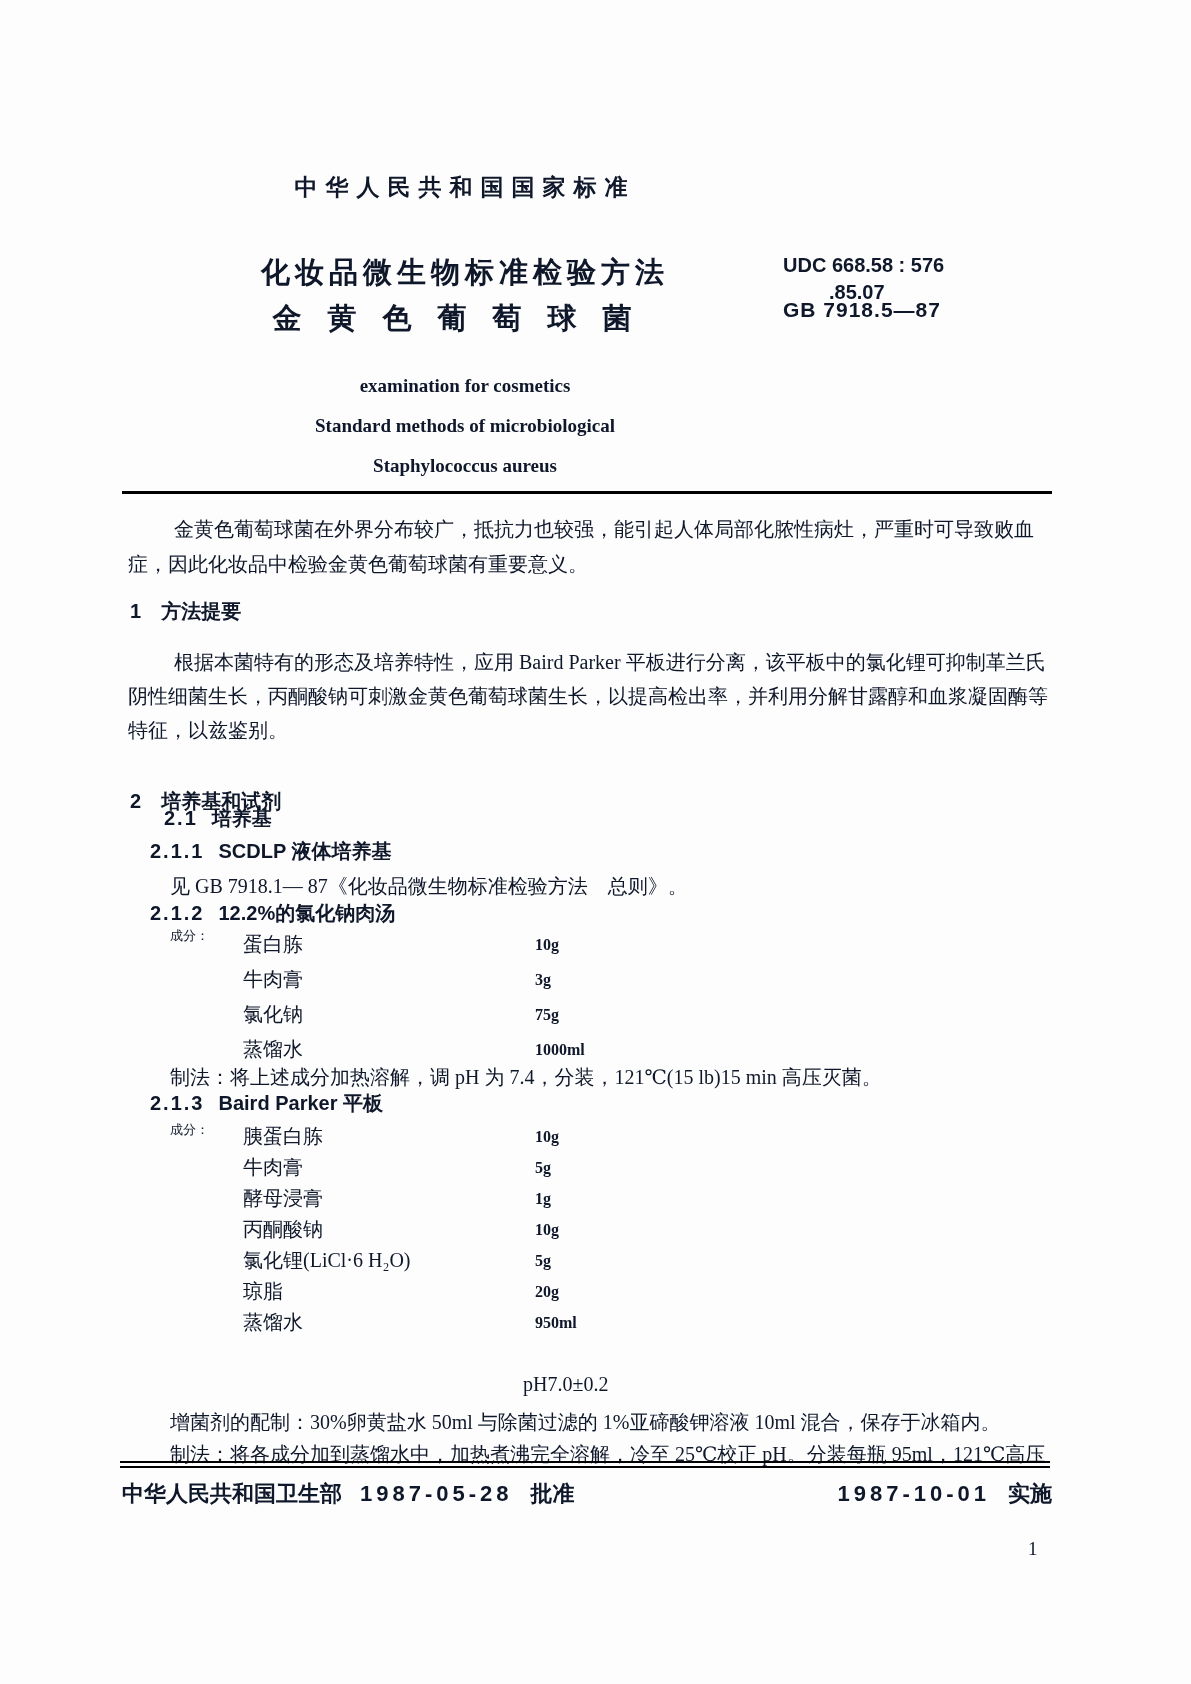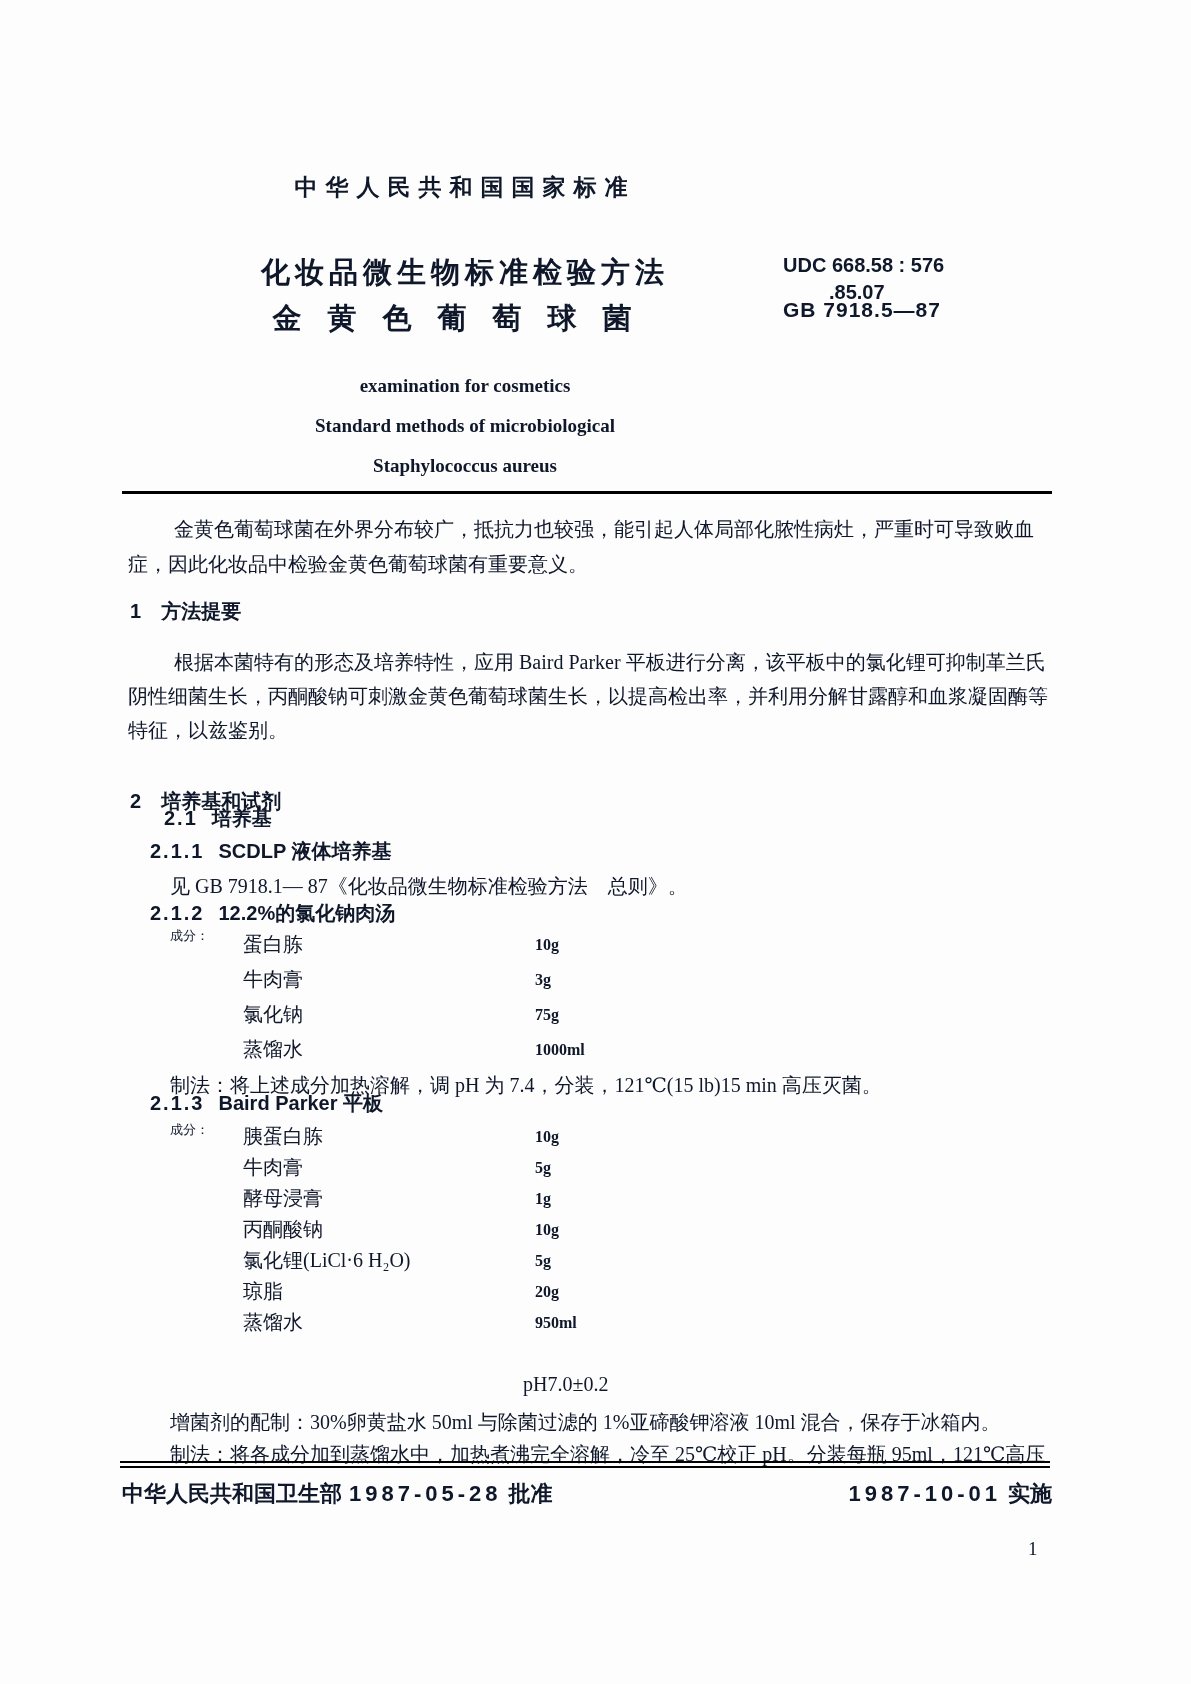--- a/index.html
+++ b/index.html
@@ -68,33 +68,33 @@
   .s212 { top:900px; left:150px; }
   .ing-block { left:128px; width:934px; }
   .ing-212 { top:927px; }
   .ing-213 { top:1121px; }
   .ing-label { position:absolute; left:42px; top:0; font-size:13px; }
   .ing-row { position:relative; }
   .row-h35 { height:35px; line-height:35px; }
   .row-h31 { height:31px; line-height:31px; }
   .ing-name { position:absolute; left:115px; font-size:20px; }
   .ing-value { position:absolute; left:407px; font-size:16px;font-weight:bold; }
-  .method1 { top:1060px; left:170px; white-space:nowrap;margin-top:8px; }
+  .method1 { top:1060px; left:170px; white-space:nowrap; }
   .s213 { top:1090px; left:150px; }
   .ph-line { top:1373px; left:523px; font-size:20px; }
   .enrich { top:1405px; left:170px; white-space:nowrap; }
   .method2 { top:1437px; left:170px; white-space:nowrap; }
   
   .footer-row {
     top:1479px; left:122px; width:930px;
     font-family:"Liberation Sans","DejaVu Sans",sans-serif;
     font-weight:bold; font-size:22px;
     display:flex; justify-content:space-between;
   }
-  .f-date { letter-spacing:4px; margin:0 7px; }
+  .f-date { letter-spacing:4px; margin:0 18px; }
   .page-num { top:1538px; left:1028px; font-size:19px; }
 </style>
 </head>
 <body>
 
 <div class="page">
 
   <div class="abs center-block nat-std">中华人民共和国国家标准</div>
 
   <div class="abs udc-block">

